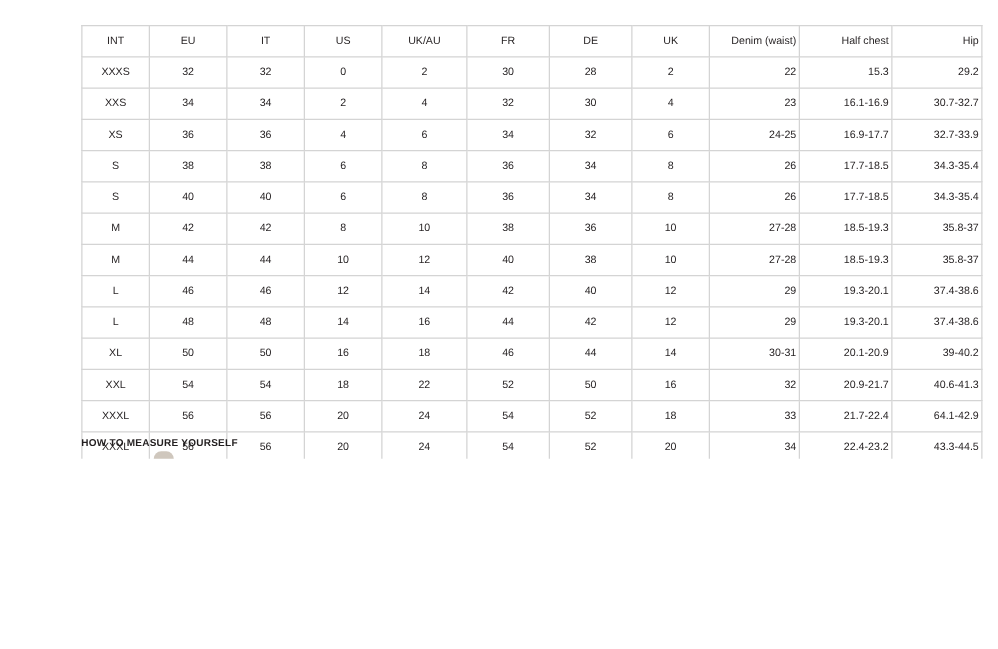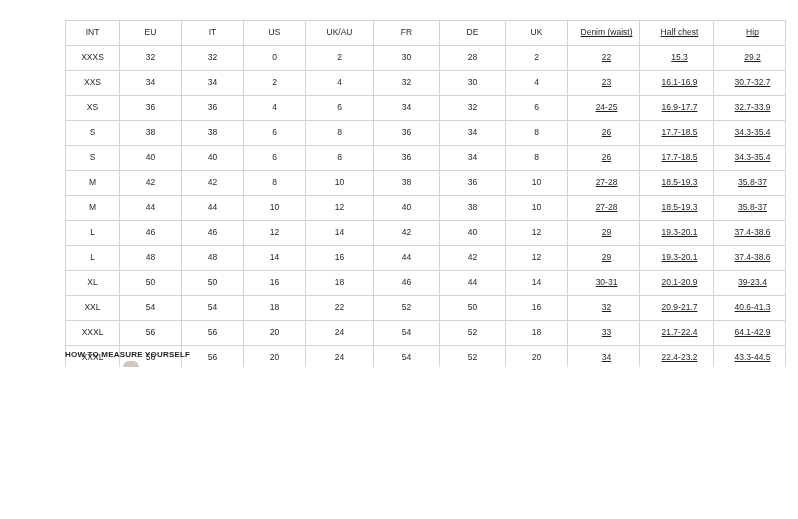--- a/index.html
+++ b/index.html
@@ -37,21 +37,21 @@
     font-size: 8.5px;
     font-weight: normal;
     color: #231f20;
     text-align: center;
     vertical-align: middle;
     padding: 0 2px;
     line-height: 1.1;
   }
   table.size-table th { font-weight: normal; }
   table.size-table td.left-pad,
-  table.size-table th.left-pad { text-align: center; padding-left: 8px; text-decoration: underline; }
+  table.size-table th.left-pad { text-align: right; padding-left: 8px; }
 
   
   col.c0 { width: 54px; }
   col.c1 { width: 62px; }
   col.c2 { width: 62px; }
   col.c3 { width: 62px; }
   col.c4 { width: 68px; }
   col.c5 { width: 66px; }
   col.c6 { width: 66px; }
   col.c7 { width: 62px; }
@@ -363,21 +363,21 @@
             <td>XL</td>
             <td>50</td>
             <td>50</td>
             <td>16</td>
             <td>18</td>
             <td>46</td>
             <td>44</td>
             <td>14</td>
             <td class="left-pad">30-31</td>
             <td class="left-pad">20.1-20.9</td>
-            <td class="left-pad">39-23.4</td>
+            <td class="left-pad">39-40.2</td>
           </tr>
           <tr>
             <td>XXL</td>
             <td>54</td>
             <td>54</td>
             <td>18</td>
             <td>22</td>
             <td>52</td>
             <td>50</td>
             <td>16</td>

